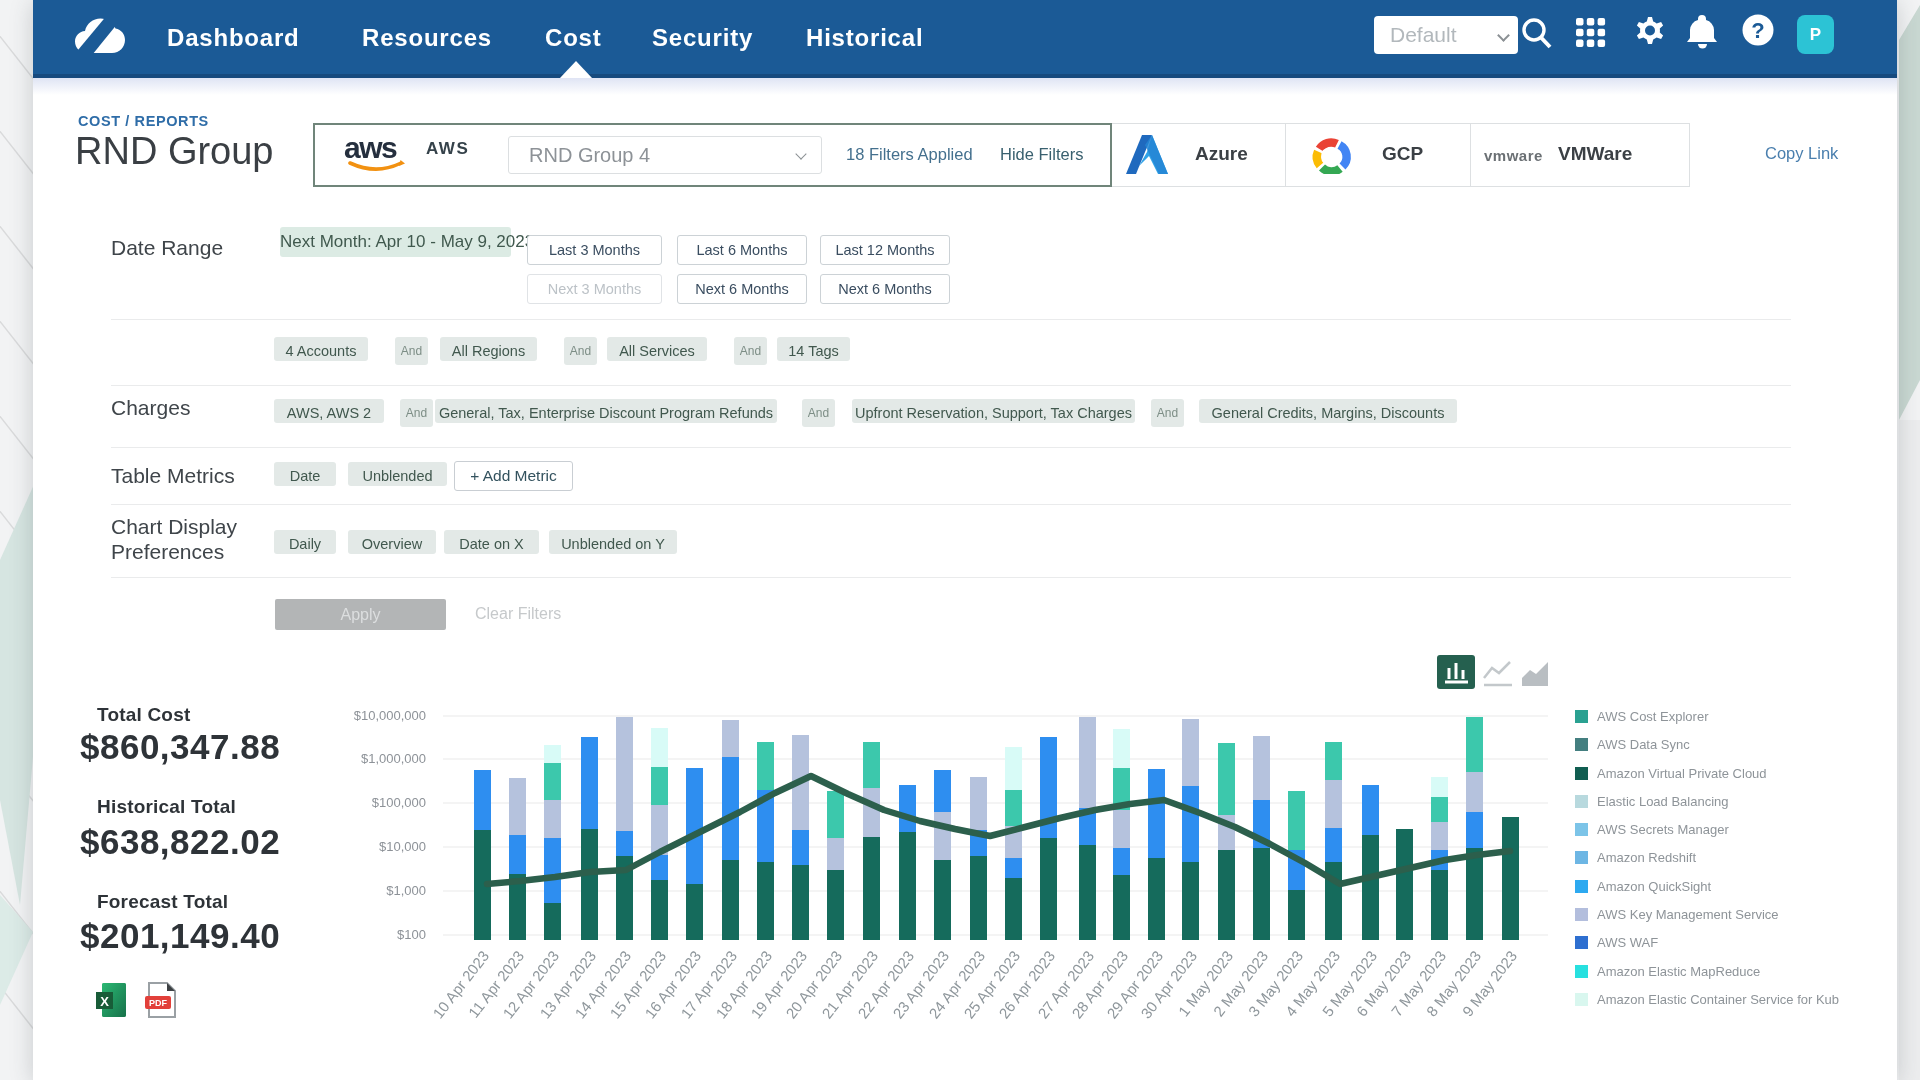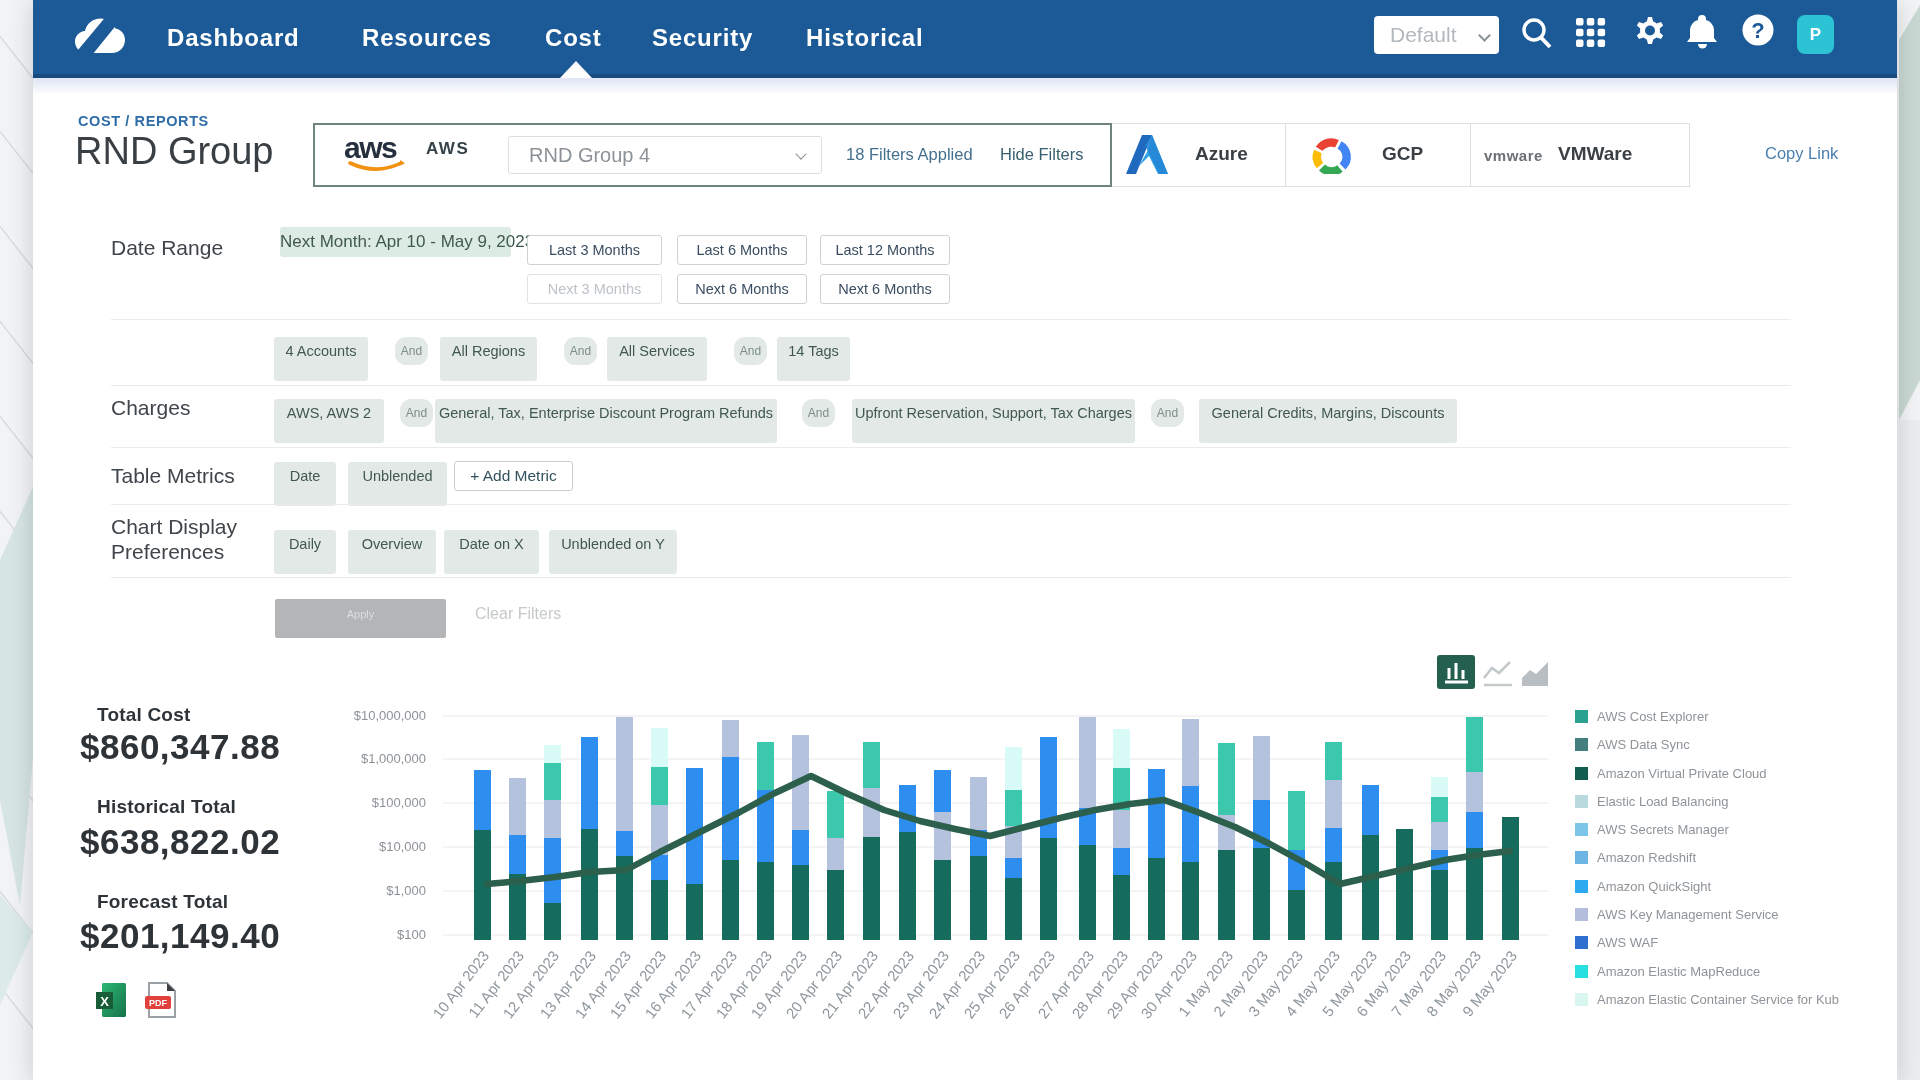--- a/index.html
+++ b/index.html
@@ -6,21 +6,21 @@
 html,body{width:1920px;height:1080px;overflow:hidden}
 body{font-family:"Liberation Sans",sans-serif;background:#f2f3f4;position:relative}
 .abs{position:absolute}
 
 .card{position:absolute;left:33px;top:0;width:1864px;height:1080px;background:#fff;box-shadow:0 3px 22px rgba(50,60,70,.22)}
 
 .nav{position:absolute;left:0;top:0;width:100%;height:78px;background:#1b5a96}
 .navfade{position:absolute;left:0;top:78px;width:100%;height:17px;background:linear-gradient(#dfe4f4,#ffffff)}
 .nitem{position:absolute;top:24px;color:#fff;font-size:24px;font-weight:700;letter-spacing:.8px}
 .notch{position:absolute;top:61px;left:527px;width:0;height:0;border-left:16px solid transparent;border-right:16px solid transparent;border-bottom:17px solid #fff}
-.defbox{position:absolute;left:1341px;top:16px;width:125px;height:38px;background:#fff;border-radius:4px}
+.defbox{position:absolute;left:1341px;top:16px;width:144px;height:38px;background:#fff;border-radius:4px}
 .defbox span{position:absolute;left:16px;top:7px;font-size:21px;color:#b2b8bc}
 .defcaret{position:absolute;right:10px;top:15px;width:9px;height:9px;border-right:2px solid #8b9094;border-bottom:2px solid #8b9094;transform:rotate(45deg)}
 .avatar{position:absolute;left:1764px;top:15px;width:37px;height:39px;background:#2cc3d5;border-radius:8px;color:#fff;font-weight:700;font-size:17px;text-align:center;line-height:39px}
 
 .crumb{position:absolute;left:45px;top:113px;font-size:14.5px;font-weight:700;color:#2f6da8;letter-spacing:.6px}
 .title{position:absolute;left:42px;top:130px;font-size:38px;font-weight:500;color:#3a3f44}
 
 .awsbox{position:absolute;left:280px;top:123px;width:799px;height:64px;border:2px solid #70857a;background:#fff}
 .ptab{position:absolute;top:123px;height:64px;border:1px solid #dde0e2;border-left:none;background:#fff}
 .pdrop{position:absolute;left:475px;top:136px;width:314px;height:38px;border:1px solid #dcdfe1;border-radius:3px;background:#fff}
@@ -29,25 +29,25 @@
 .flapp{position:absolute;left:813px;top:145px;font-size:16.5px;color:#44708e;font-weight:500}
 .hidef{position:absolute;left:967px;top:145px;font-size:16.5px;color:#39606f;font-weight:500}
 .copylink{position:absolute;left:1732px;top:144px;font-size:16.5px;color:#4a7fae;font-weight:500}
 .ptname{font-size:19px;font-weight:600;color:#3b4045}
 
 .flabel{position:absolute;font-size:21px;color:#3f454a}
 
 .btn{position:absolute;height:30px;border:1px solid #ccd2d6;border-radius:3px;background:#fff;font-size:14.5px;color:#3a4d60;text-align:center;font-weight:500;white-space:nowrap}
 .btnsel{border:none;background:#dcebe4;color:#40594e}
 .btndis{border-color:#e0e3e6;color:#bcc2c7}
-.pill{position:absolute;height:44px;border-radius:3px;background:#e3e9e7;font-size:14.5px;color:#41584e;text-align:center;font-weight:500;white-space:nowrap;overflow:hidden}
-.and{position:absolute;height:28px;border-radius:11px;background:#e3e9e7;font-size:12px;color:#7d8e86;text-align:center;line-height:28px;width:33px}
+.pill{position:absolute;height:24px;border-radius:3px;background:#e3e9e7;font-size:14.5px;color:#41584e;text-align:center;font-weight:500;white-space:nowrap;overflow:hidden}
+.and{position:absolute;height:28px;border-radius:3px;background:#e3e9e7;font-size:12px;color:#7d8e86;text-align:center;line-height:28px;width:33px}
 .sep{position:absolute;left:78px;width:1680px;height:1px;background:#eaebec}
 .addmetric{position:absolute;left:421px;top:461px;width:119px;height:30px;border:1px solid #c9ced3;border-radius:3px;background:#fff;font-size:15.5px;color:#33525e;text-align:center;line-height:28px;font-weight:500}
-.apply{position:absolute;left:242px;top:599px;width:171px;height:39px;background:#b3b5b6;border-radius:2px;color:#dcdedf;font-size:11px;text-align:center;line-height:31px}
+.apply{position:absolute;left:242px;top:599px;width:171px;height:31px;background:#b3b5b6;border-radius:2px;color:#dcdedf;font-size:16px;text-align:center;line-height:31px}
 .clearf{position:absolute;left:442px;top:605px;font-size:16px;color:#c6c9cb}
 
 .tlab{position:absolute;left:64px;font-size:19px;font-weight:700;color:#2e3338;letter-spacing:.2px}
 .tval{position:absolute;left:47px;font-size:35px;font-weight:700;color:#2e3338;letter-spacing:.5px}
 
 .litem{position:absolute;left:1542px;height:14px}
 .lsq{display:inline-block;width:13px;height:13px;vertical-align:middle;margin-right:9px}
 .ltx{font-size:13px;color:#8e9499;vertical-align:middle}
 </style>
 </head>

